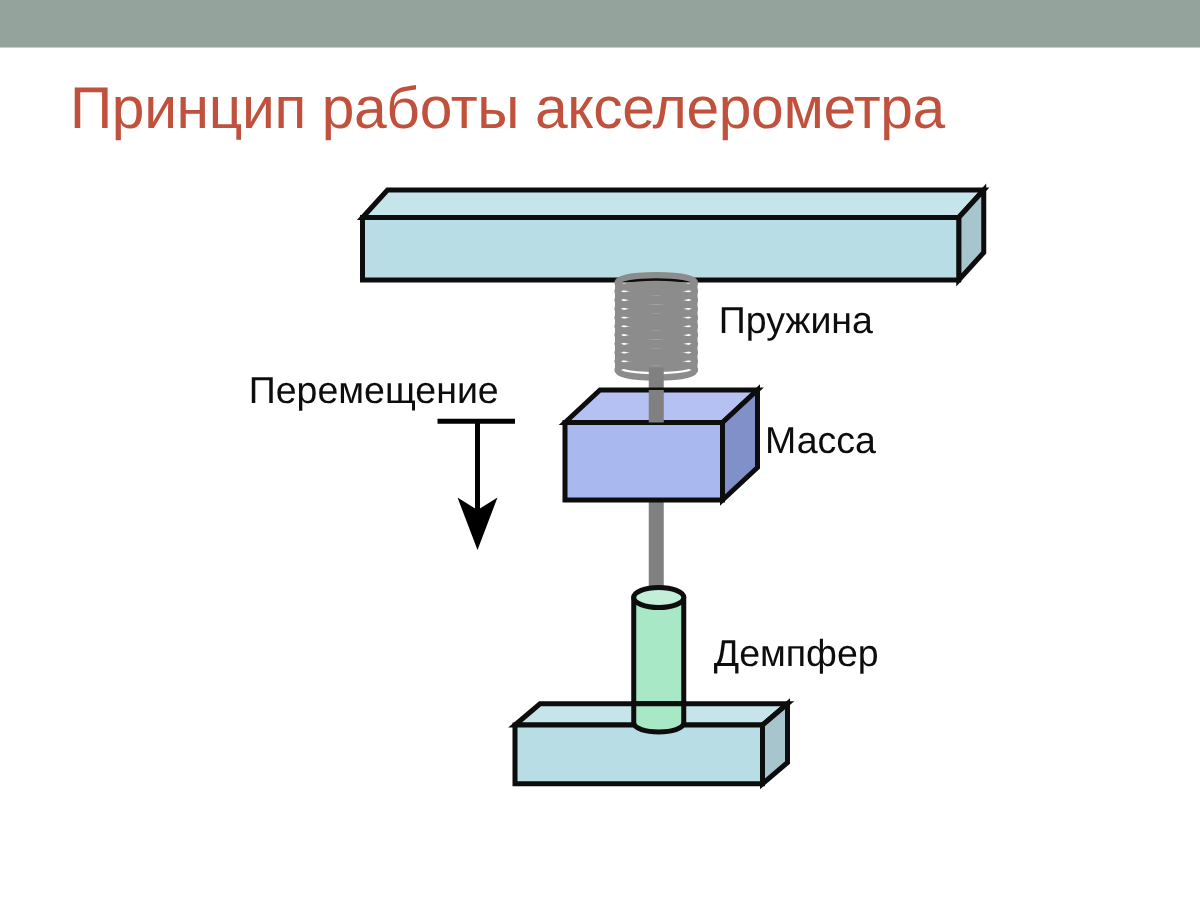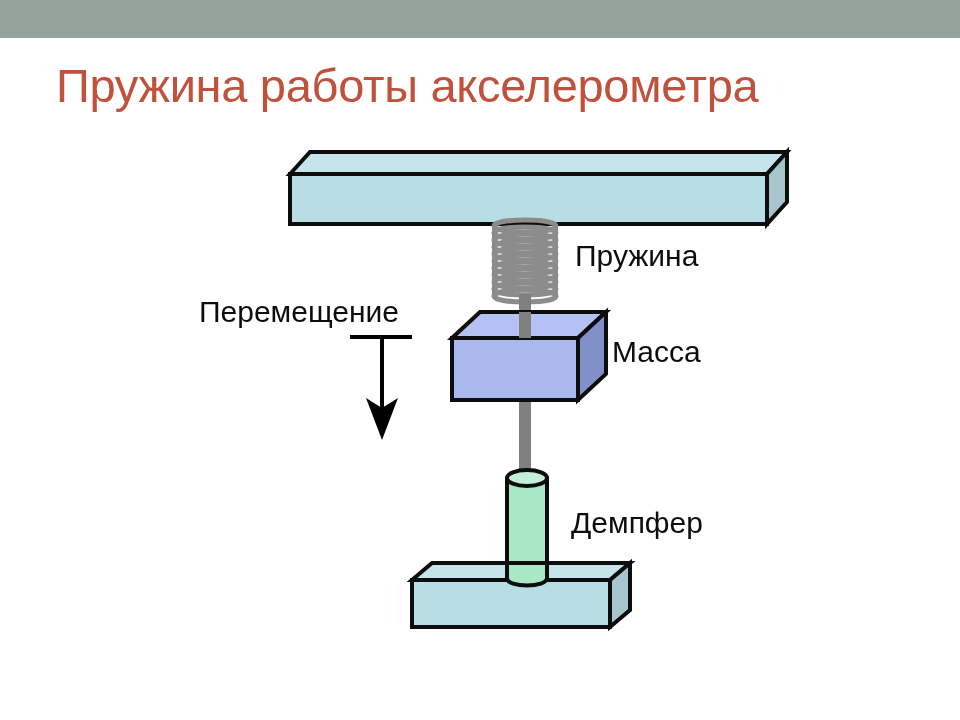--- a/index.html
+++ b/index.html
@@ -61,21 +61,21 @@
     font-weight: 400;
   }
 </style>
 </head>
 <body>
 
 <div id="slide">
 
   <div id="top-band"></div>
 
-  <div id="slide-title">Пружина работы акселерометра</div>
+  <div id="slide-title">Принцип работы акселерометра</div>
 
   <div id="diagram-wrap">
     <svg id="accel-diagram" viewBox="0 0 960 530" xmlns="http://www.w3.org/2000/svg">
 
       <g>
 
         <polygon points="290,44 310,22 787,22 767,44" fill="#c6e5eb" stroke="#0d0d0d" stroke-width="4" stroke-linejoin="miter"></polygon>
 
         <polygon points="767,44 787,22 787,72 767,94" fill="#a6c5cd" stroke="#0d0d0d" stroke-width="4" stroke-linejoin="miter"></polygon>
 

